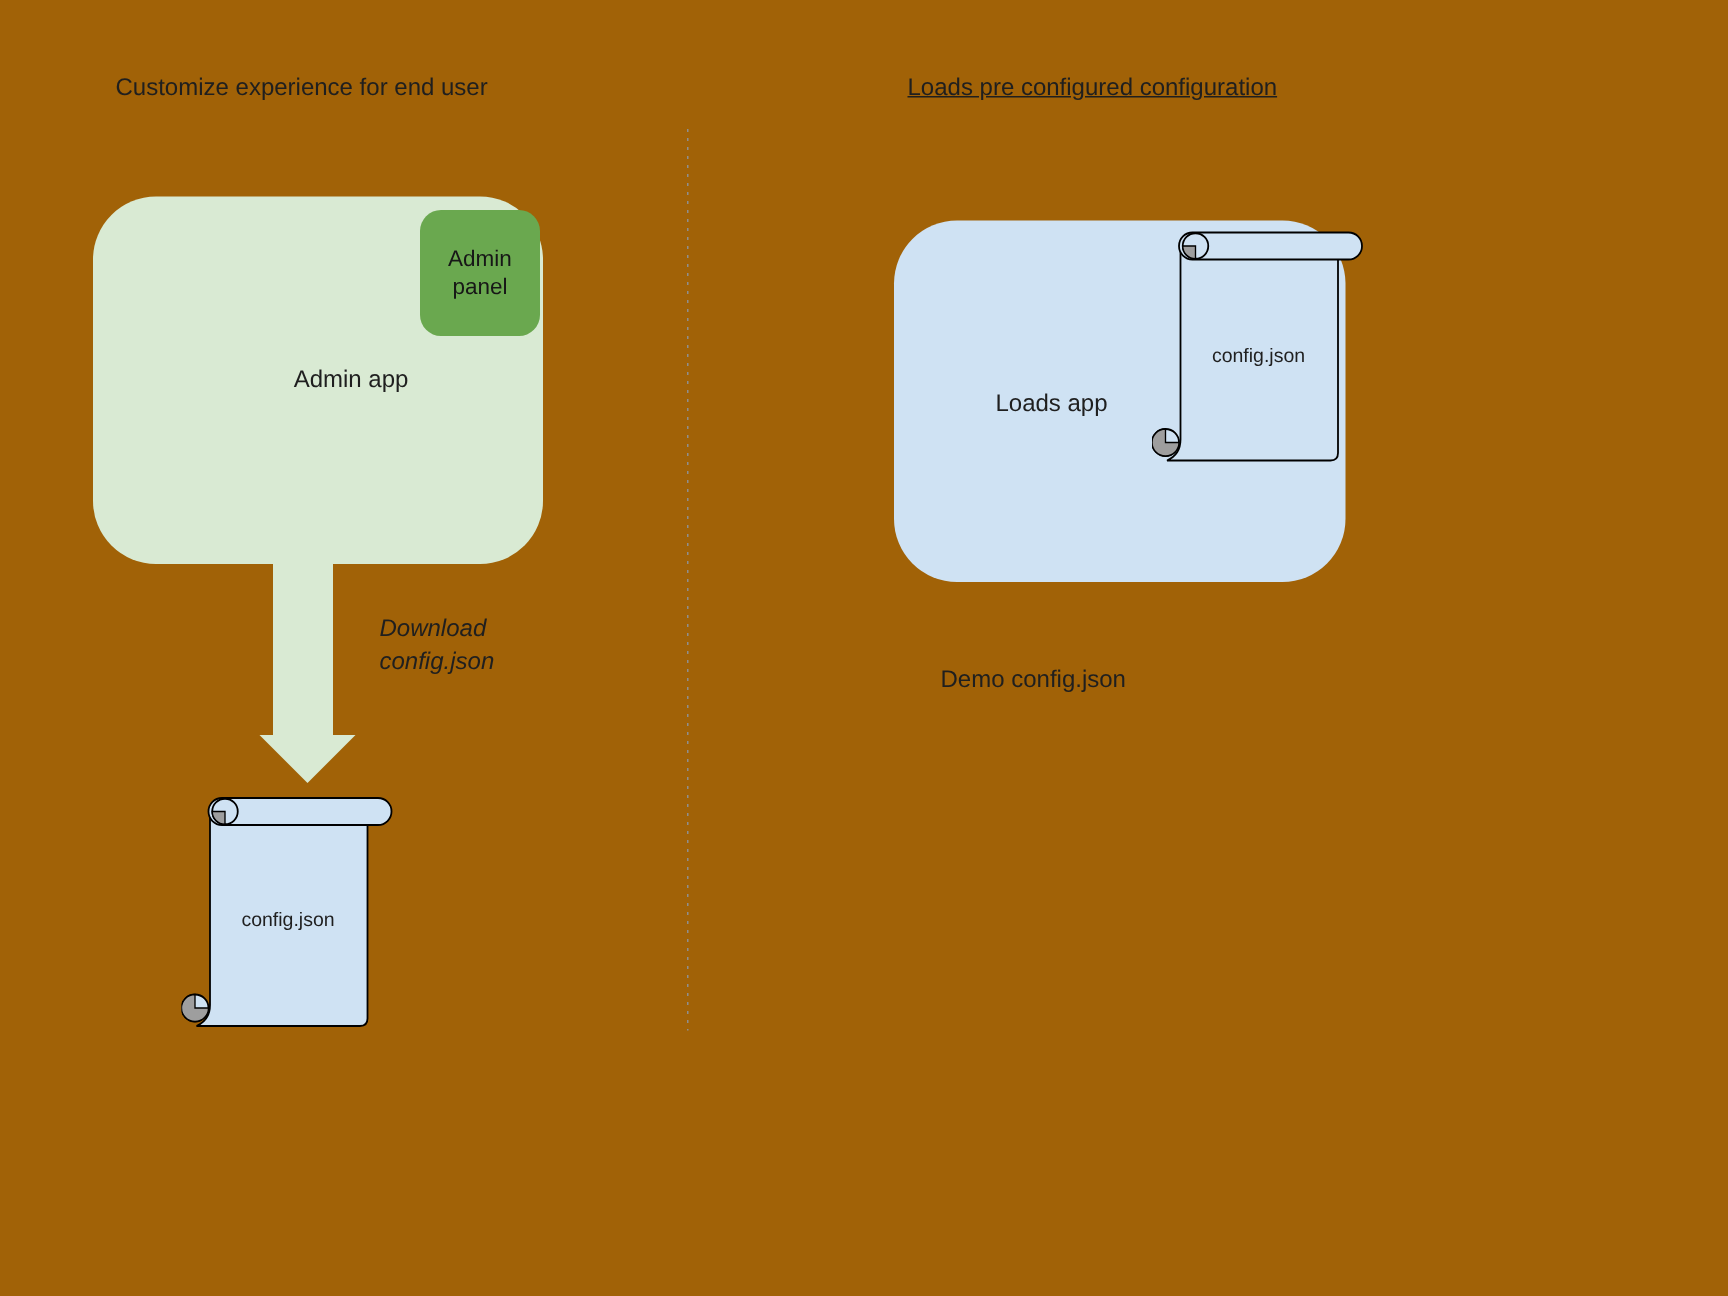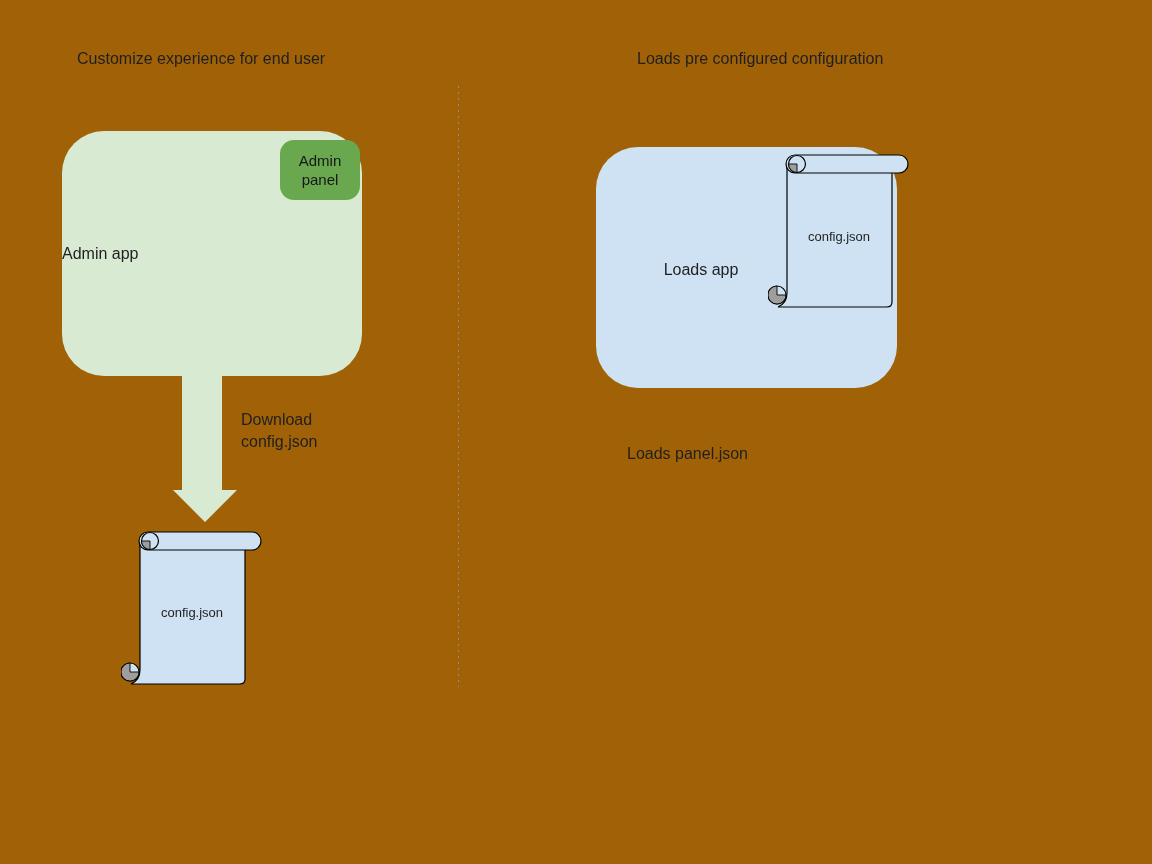--- a/index.html
+++ b/index.html
@@ -14,34 +14,34 @@
   }
   .abs { position: absolute; }
   .heading { font-size: 16px; line-height: 20px; white-space: nowrap; }
 
   
   #admin-app-box {
     left: 62px; top: 131px; width: 300px; height: 245px;
     border-radius: 42px; background: #d9ead3;
   }
   #admin-panel-badge {
-    left: 280px; top: 140px; width: 80px; height: 60px;
+    left: 280px; top: 140px; width: 80px; height: 84px;
     border-radius: 14px; background: #6aa84f;
     display: flex; align-items: center; justify-content: center;
     text-align: center; font-size: 15px; line-height: 19px; color: #171717;
     padding: 0 8px; box-sizing: border-box;
   }
   #admin-app-label {
-    left: 62px; top: 245px; width: 344px; text-align: left; font-size: 16px;
+    left: 62px; top: 245px; width: 344px; text-align: center; font-size: 16px;
   }
 
   
   #download-arrow { left: 170px; top: 376px; }
   #download-arrow-label {
-    left: 241px; top: 409px; font-size: 16px; line-height: 22px;
+    left: 253px; top: 409px; font-size: 16px; line-height: 22px; font-style: italic;
   }
 
   
   #section-divider {
     left: 458px; top: 86px; width: 1px; height: 601px;
     background: repeating-linear-gradient(to bottom, #8f8f8f 0 2px, transparent 2px 6px);
   }
 
   
   #demo-app-box {
@@ -99,26 +99,26 @@
     </symbol>
   </svg>
 
   <svg class="abs" style="left:121px; top:529px;" width="148" height="158" viewBox="0 0 148 158">
     <use href="#scroll-shape"></use>
   </svg>
   <div class="abs scroll-label" id="config-label-left">config.json</div>
 
   <div class="abs" id="section-divider"></div>
 
-  <div class="abs heading" style="left:637px; top:49px;">Loads pre configured configuration</div>
+  <div class="abs heading" style="left:605px; top:49px;text-decoration:underline;">Loads pre configured configuration</div>
 
   <div class="abs" id="demo-app-box" style="background-color: rgb(207, 226, 243);"></div>
 
   <div class="abs" id="demo-app-label">Loads app</div>
 
   <svg class="abs" style="left:768px; top:152px;" width="148" height="158" viewBox="0 0 148 158">
     <use href="#scroll-shape"></use>
   </svg>
   <div class="abs scroll-label" id="config-label-right">config.json</div>
 
-  <div class="abs" id="loads-config-label">Loads panel.json</div>
+  <div class="abs" id="loads-config-label">Demo config.json</div>
 
 </div>
 
 </body></html>

